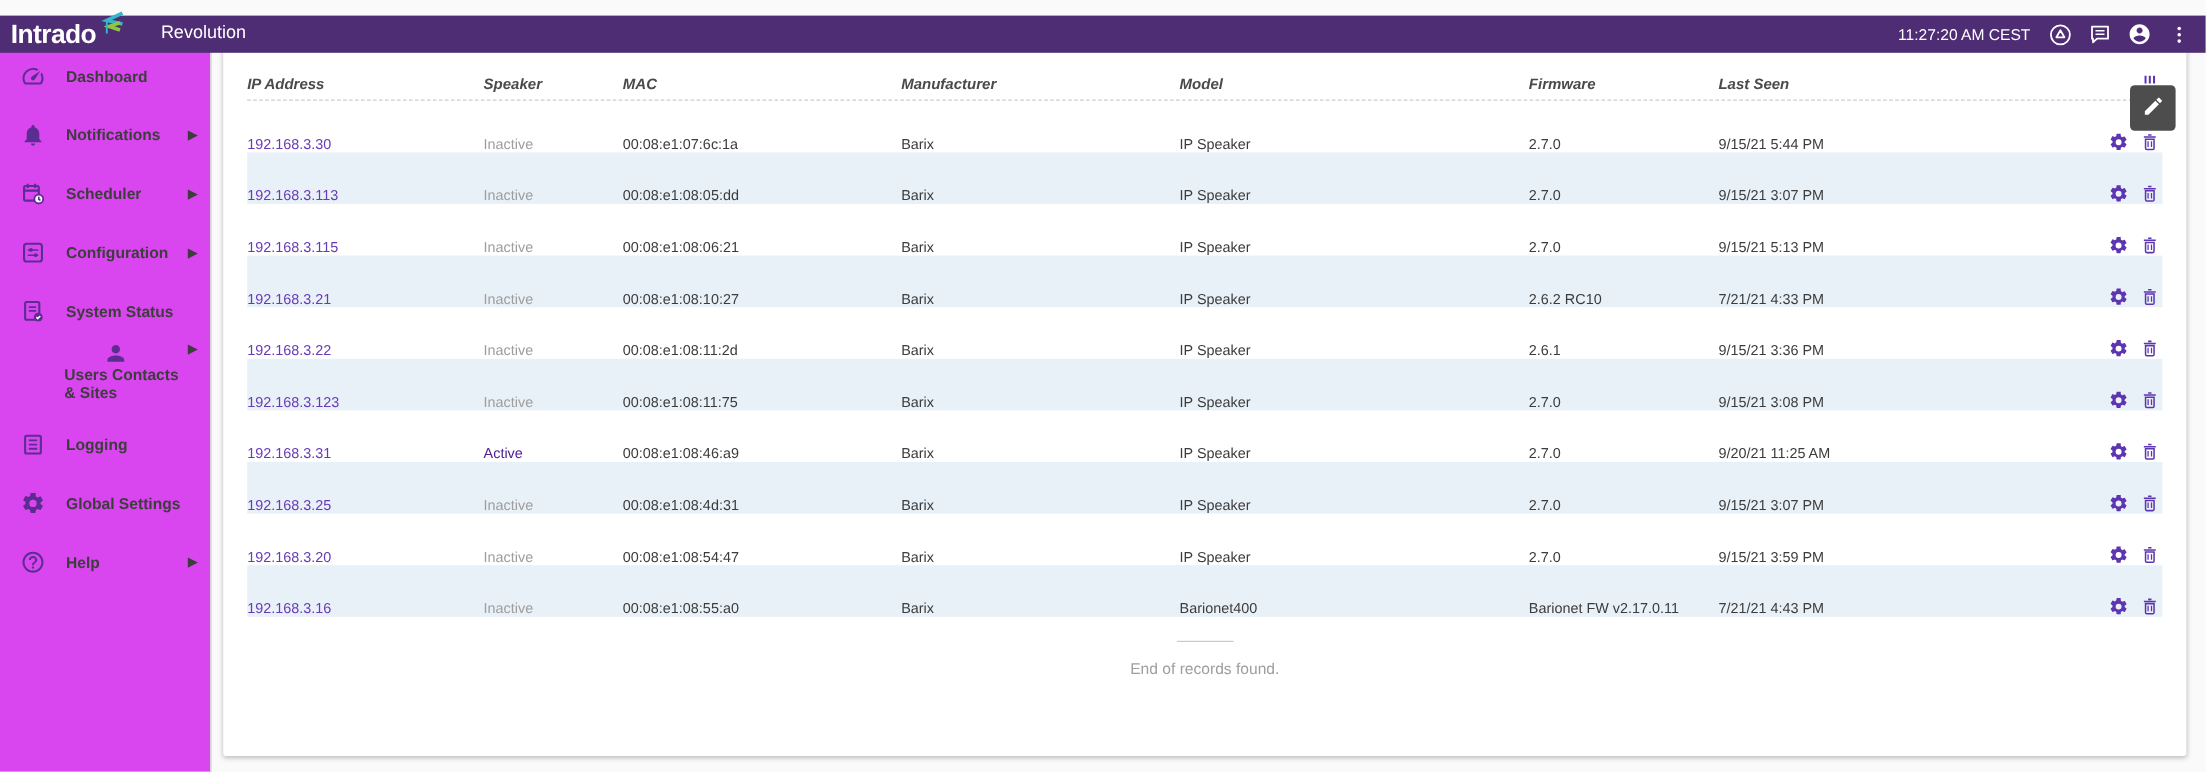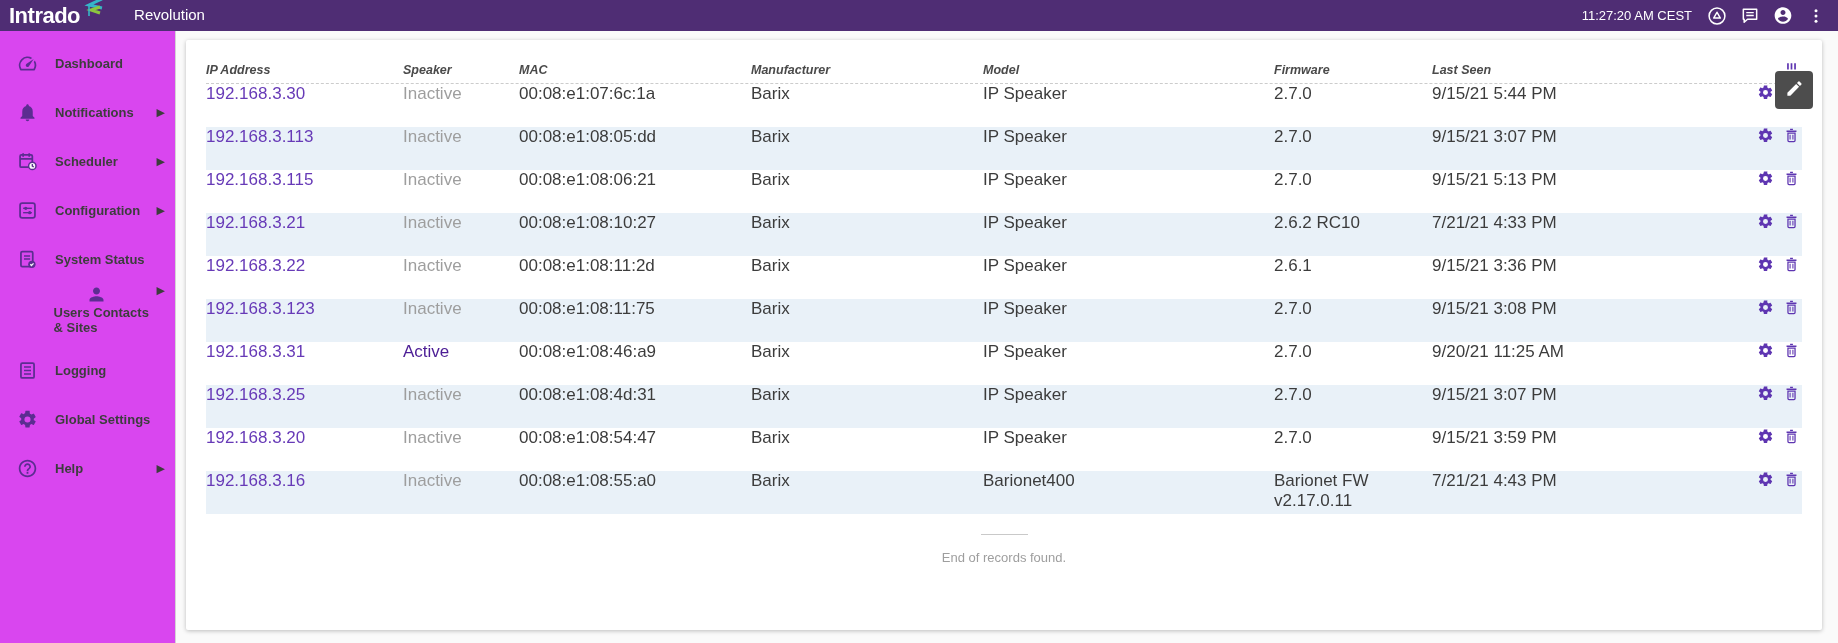--- a/index.html
+++ b/index.html
@@ -1,20 +1,20 @@
 <!DOCTYPE html>
 <html><head>
 <meta charset="utf-8">
 <style>
   * { margin:0; padding:0; box-sizing:border-box; }
   html,body { width:1838px; height:643px; overflow:hidden; background:#fafafa;
     font-family:"Liberation Sans", sans-serif; color:#3c3c3c; }
 
   
-  .topbar { position:absolute; left:0; top:0; width:1838px; height:31px;
+  .topbar { position:absolute; left:0; top:13px; width:1838px; height:31px;
     background:#4f2d74; display:flex; align-items:center; color:#fff; z-index:10; }
   .logo-wrap { display:flex; align-items:flex-end; margin-left:9px; position:relative; }
   .logo-text { font-size:22px; font-weight:bold; letter-spacing:-0.5px; line-height:26px; }
   .logo-mark { position:relative; top:-8px; left:-6px; }
   .app-name { font-size:15px; margin-left:24px; font-weight:400; position:relative; top:-1px; }
   .topbar-right { margin-left:auto; display:flex; align-items:center; gap:13px; padding-right:12px; }
   .topbar-time { font-size:13px; margin-right:2px; }
   .tb-icon { width:20px; height:20px; display:inline-flex; align-items:center; justify-content:center; cursor:pointer; }
   .tb-icon svg { display:block; }
 
@@ -38,21 +38,21 @@
   .title-icon { width:21px; height:19px; color:#424242; }
   .page-title { font-size:14px; font-weight:bold; color:#3f3f3f; letter-spacing:.3px; margin-left:9px; }
   .edit-btn { position:absolute; top:15px; right:9px; width:38px; height:38px;
     background:#4d4d4d; border:none; border-radius:4px; display:flex; align-items:center;
     justify-content:center; cursor:pointer; }
 
   
   .table { margin-top:16px; }
   .thead { display:flex; align-items:center; height:28px; border-bottom:1px dashed #cccccc;
     font-size:12.5px; font-weight:bold; color:#4a4a4a;font-style:italic; }
-  .trow { display:flex; align-items:flex-start; height:43px; font-size:17px; color:#3c3c3c; }
+  .trow { display:flex; align-items:flex-end; height:43px; font-size:12px; color:#3c3c3c; }
   .trow:nth-child(even) { background:#e9f1f8; }
   .col { padding-right:8px; }
   .col-ip{width:197px} .col-status{width:116px} .col-mac{width:232px}
   .col-manu{width:232px} .col-model{width:291px} .col-fw{width:158px} .col-seen{width:218px}
   .col-actions{ flex:1; display:flex; justify-content:flex-end; align-items:center; gap:9px; padding-right:2px; }
   .trow .col-ip, .thead .col-ip { padding-left:0; }
   .ip-link { color:#673ab7; cursor:pointer; }
   .status { color:#9e9e9e; }
   .status.active { color:#4c1d95; }
   .action-icon { width:17px; height:17px; color:#5e35b1; cursor:pointer; }

